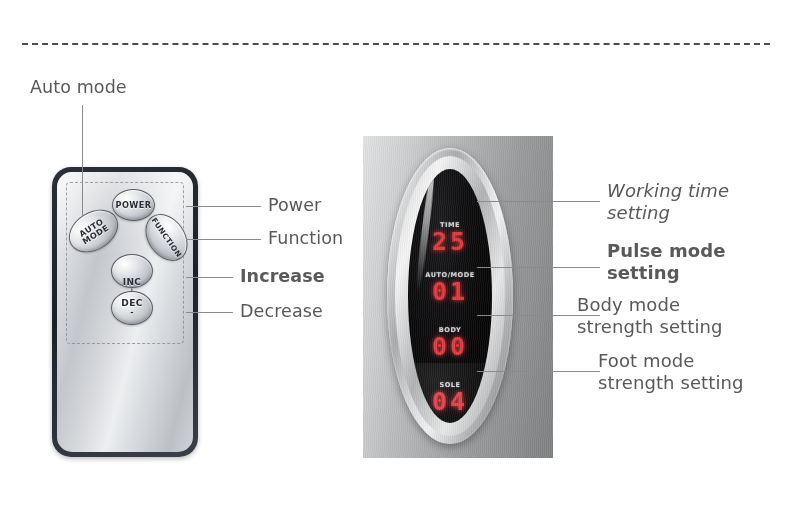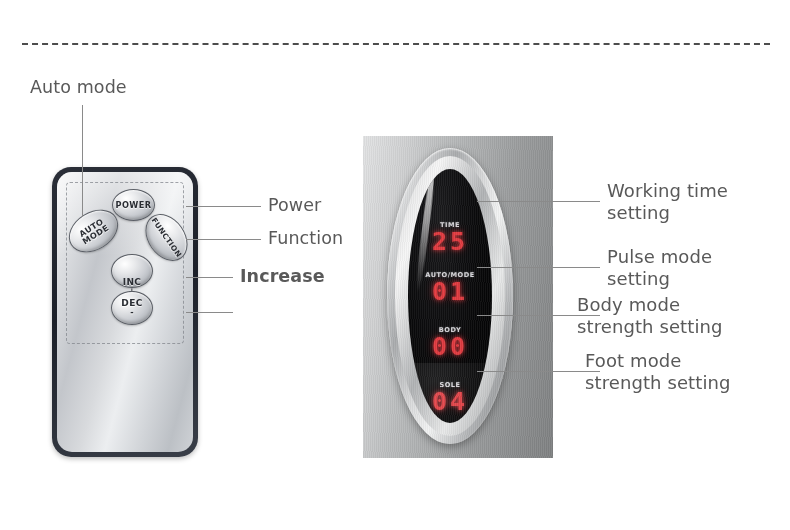--- a/index.html
+++ b/index.html
@@ -376,20 +376,21 @@
   <div class="lead-h" style="left:186px; top:206px; width:75px;"></div>
   <div class="callout" style="left:268px; top:195px;">Power</div>
 
   <div class="lead-h" style="left:186px; top:239px; width:75px;"></div>
   <div class="callout" style="left:268px; top:228px;">Function</div>
 
   <div class="lead-h" style="left:186px; top:277px; width:47px;"></div>
   <div class="callout" style="left:240px; top:266px;font-weight:bold;">Increase</div>
 
   <div class="lead-h" style="left:186px; top:312px; width:47px;"></div>
+  <div class="callout" style="left:240px; top:301px;">Decrease</div>
 
   <div class="photo">
     <div class="bezel">
       <div class="bezel-inner">
         <div class="screen">
 
           <div class="readout" id="rd-time">
             <span class="rd-label">TIME</span>
             <span class="rd-value">25</span>
           </div>
@@ -408,28 +409,28 @@
             <span class="rd-label">SOLE</span>
             <span class="rd-value">04</span>
           </div>
 
         </div>
       </div>
     </div>
   </div>
 
   <div class="lead-h" style="left:477px; top:201px; width:123px;"></div>
-  <div class="callout big" style="left:607px; top:180px;">Working time
+  <div class="callout big" style="left:607px; top:180px;font-style:italic;">Working time
 setting</div>
 
   <div class="lead-h" style="left:477px; top:267px; width:123px;"></div>
-  <div class="callout big" style="left:607px; top:246px;">Pulse mode
+  <div class="callout big" style="left:607px; top:240px;font-weight:bold;">Pulse mode
 setting</div>
 
   <div class="lead-h" style="left:477px; top:315px; width:123px;"></div>
   <div class="callout big" style="left:577px; top:294px;">Body mode
 strength setting</div>
 
   <div class="lead-h" style="left:477px; top:371px; width:123px;"></div>
-  <div class="callout big" style="left:585px; top:350px;">Foot mode
+  <div class="callout big" style="left:598px; top:350px;">Foot mode
 strength setting</div>
 
 </div>
 
 </body></html>

